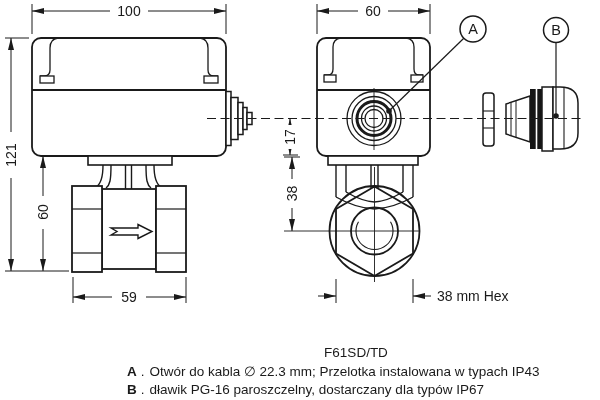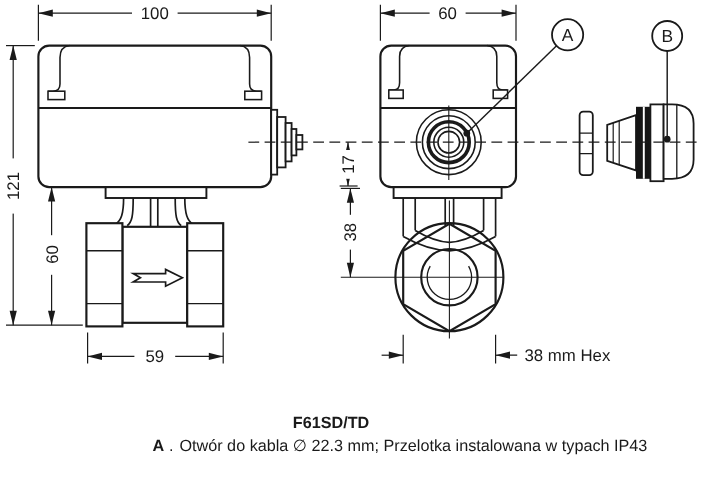--- a/index.html
+++ b/index.html
@@ -7,21 +7,21 @@
     position:relative;width:584px;height:400px;background:#ffffff;
     font-family:"Liberation Sans", sans-serif;color:#1a1a1a;overflow:hidden;
   }
   #drawing{position:absolute;left:0;top:0;}
   svg text{
     font-family:"Liberation Sans", sans-serif;
     font-size:14px;fill:#1a1a1a;
   }
   svg text.balloon{font-size:14.5px;}
   .caption{position:absolute;font-size:13.5px;line-height:18px;white-space:nowrap;}
-  .cap-title{left:244px;top:344px;width:200px;text-align:left;font-weight:bold;}
+  .cap-title{left:256px;top:344px;width:200px;text-align:center;font-weight:normal;}
   .cap-a{left:127px;top:363px;}
   .cap-b{left:127px;top:381px;}
   .lbl{font-weight:bold;}
   .sep{margin:0 5px 0 4px;}
 </style>
 </head>
 <body>
 
 <div id="stage">
 
@@ -187,14 +187,17 @@
     <text class="balloon" x="473" y="29" dy="5" text-anchor="middle">A</text>
     <text class="balloon" x="556" y="30" dy="5" text-anchor="middle">B</text>
   </svg>
 
   <div class="caption cap-title">F61SD/TD</div>
 
   <div class="caption cap-a">
     <span class="lbl">A</span><span class="sep">.</span><span>Otwór do kabla ∅ 22.3 mm; Przelotka instalowana w typach IP43</span>
   </div>
 
+  <div class="caption cap-b">
+    <span class="lbl">B</span><span class="sep">.</span><span>dławik PG-16 paroszczelny, dostarczany dla typów IP67</span>
+  </div>
 
 </div>
 
 </body></html>

